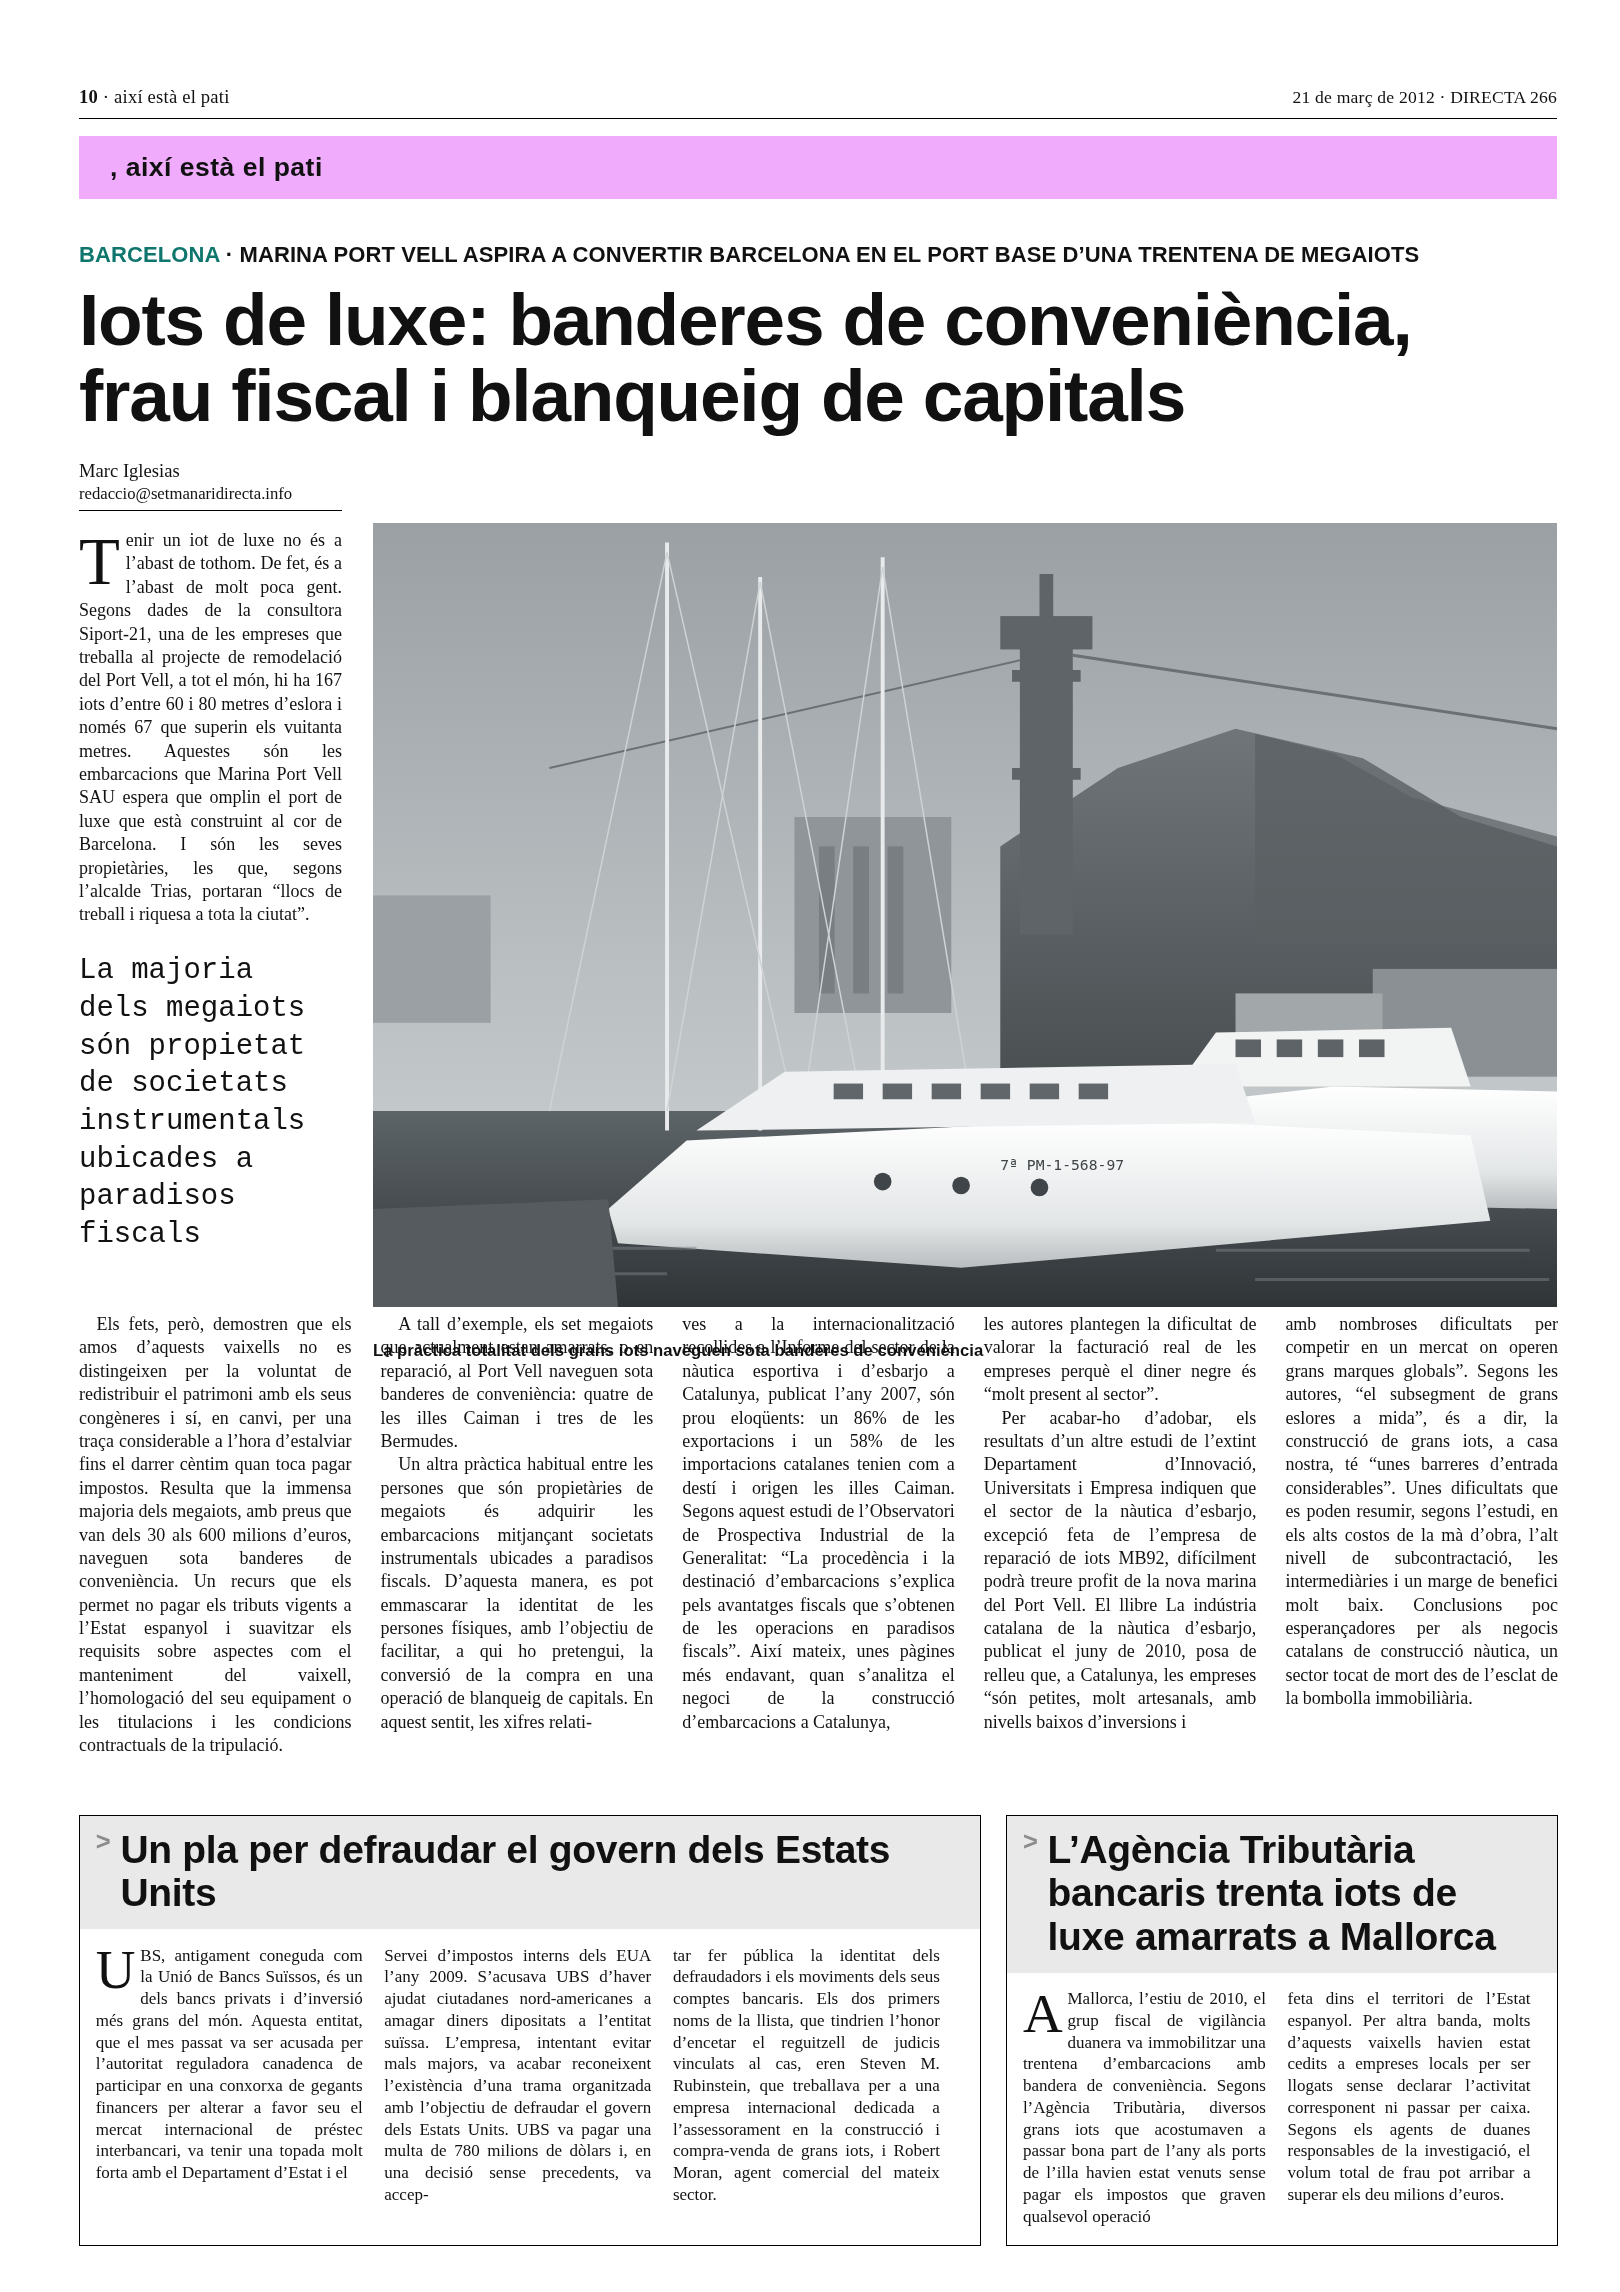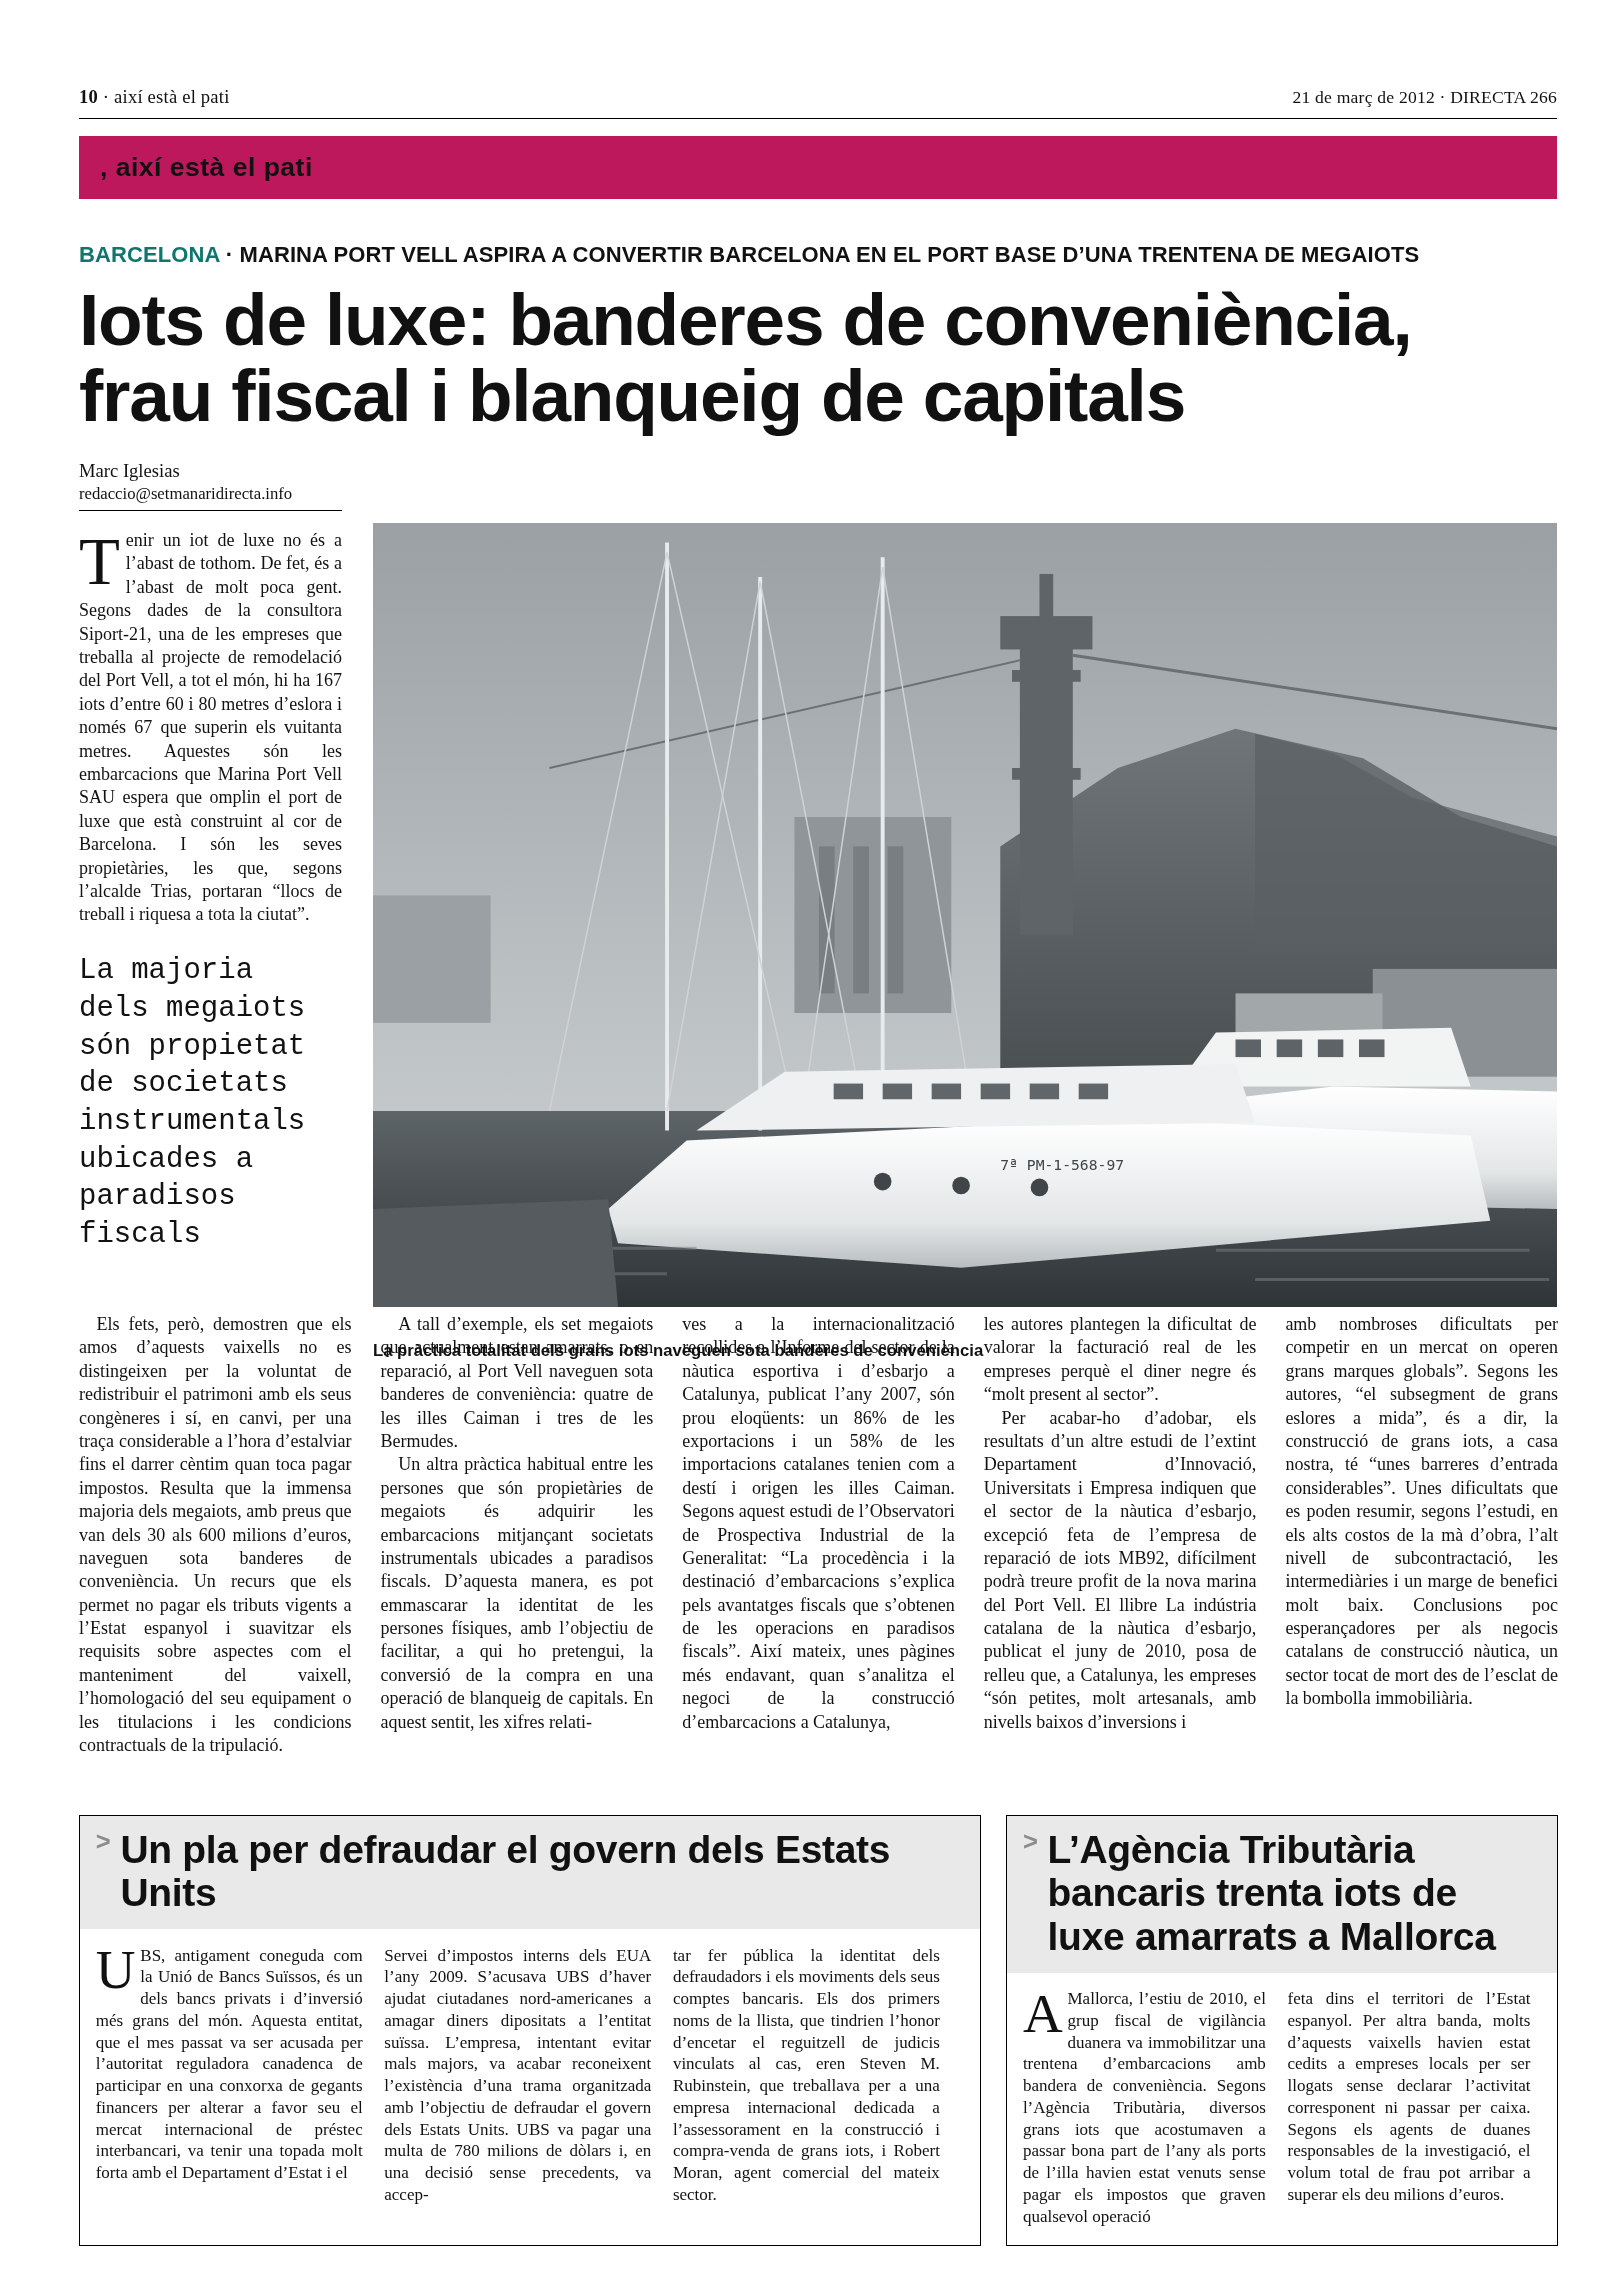--- a/index.html
+++ b/index.html
@@ -15,22 +15,22 @@
 
   
   .runhead { display:flex; justify-content:space-between; align-items:flex-end;
              padding-top:86px; font-size:18.6px; letter-spacing:0.2px; }
   .runhead .left { font-family:"Liberation Serif", serif; }
   .runhead .left b { font-weight:700; }
   .runhead .right { font-family:"Liberation Serif", serif; font-size:17.6px; }
   .rule-top { border-bottom:1px solid #000; margin-top:9.8px; }
 
   
-  .sectionband { background:#be185d; height:63px; margin-top:17.6px;
-                 display:flex; align-items:center; padding-left:21px; }
+  .sectionband { background:#f0abfc; height:63px; margin-top:17.6px;
+                 display:flex; align-items:center; padding-left:31px; }
   .sectionband .txt { font-family:"Liberation Sans", sans-serif;
                       font-weight:700; font-size:26.5px; letter-spacing:0.5px; }
 
   
   .kicker { margin-top:43px; font-family:"Liberation Sans", sans-serif;
             font-weight:700; font-size:22px; letter-spacing:0.1px; }
   .kicker .city { color:#0f766e; }
   .kicker .dot  { color:#111; }
 
   

